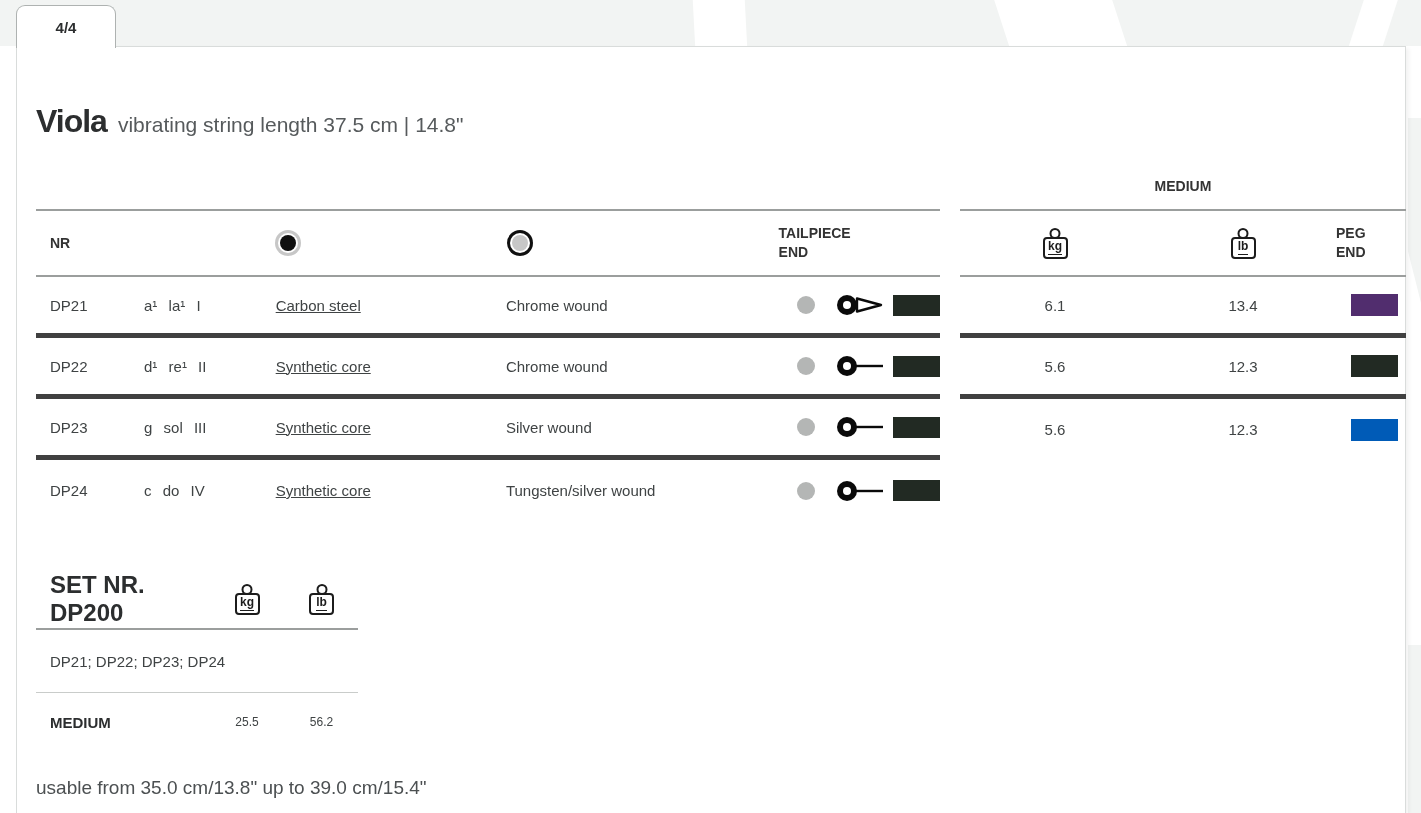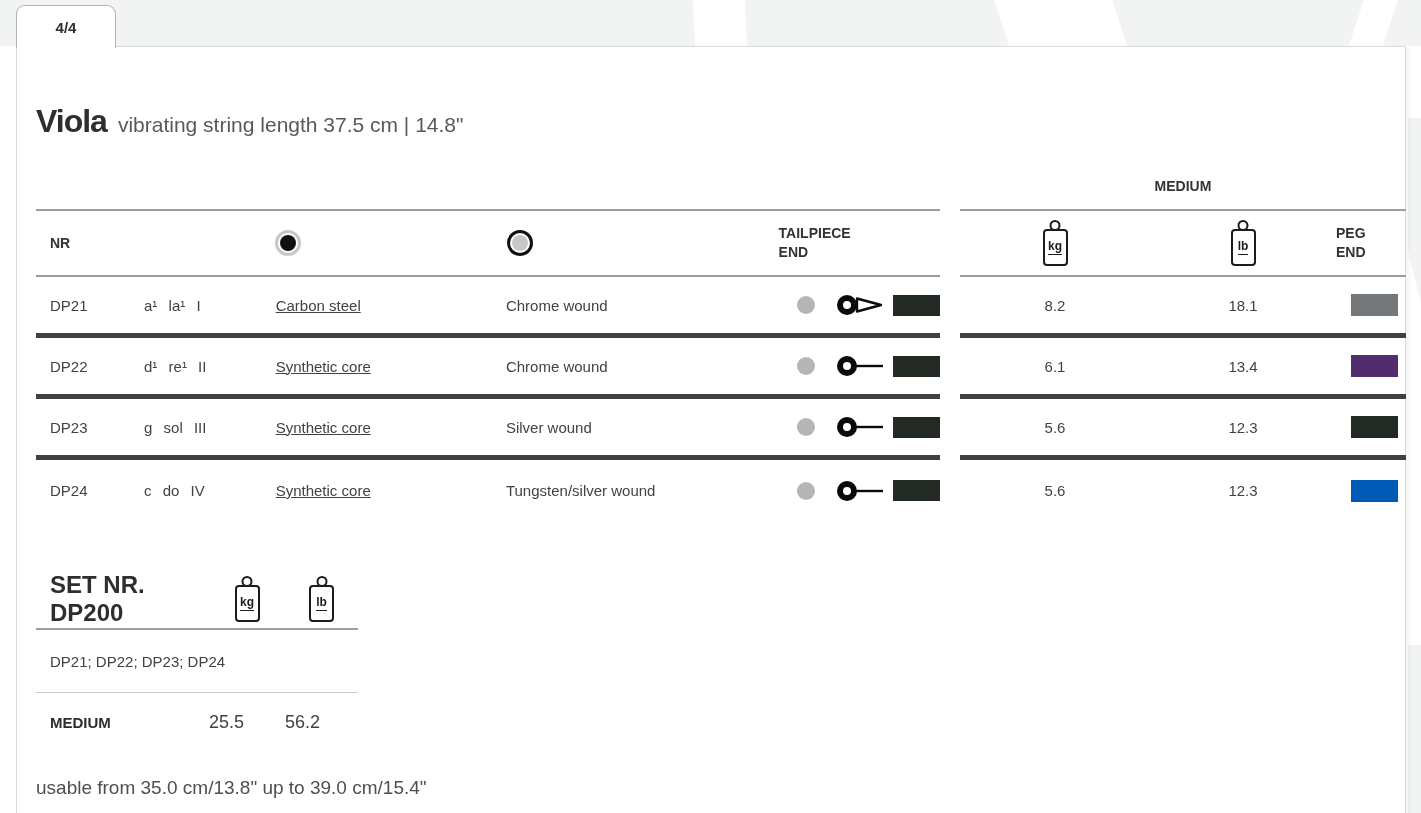--- a/index.html
+++ b/index.html
@@ -59,21 +59,21 @@
 
   
   .core-circle { width:16px; height:16px; border-radius:50%; background:#101010;
                  margin-left:2px; box-shadow:0 0 0 2px #fff, 0 0 0 5px #c7c7c7; }
   .winding-circle { width:16px; height:16px; border-radius:50%; background:#c7c7c7;
                     margin-left:2px; box-shadow:0 0 0 2px #fff, 0 0 0 5px #101010; }
   .two-line { display:flex; flex-direction:column; align-items:flex-start;
               justify-content:center; line-height:1.35; text-align:center; }
   .tailhead { width:170px; } .peghead { width:70px; }
 
-  .weight-icon { position:relative; width:25px; height:37px; border:2px solid #1c1c1c;
+  .weight-icon { position:relative; width:25px; height:22px; border:2px solid #1c1c1c;
                  border-radius:4px; background:#fff; display:flex; align-items:center;
                  justify-content:center; margin:9px auto 0; }
   .weight-icon::before { content:""; position:absolute; top:-11px; left:50%;
                  transform:translateX(-50%); width:7px; height:7px;
                  border:2.5px solid #1c1c1c; border-radius:50%; background:#fff; }
   .weight-icon span { font-size:12px; font-weight:700; color:#1c1c1c;
                  border-bottom:1.5px solid #1c1c1c; line-height:1.15; }
 
   
   .dot { width:18px; height:18px; border-radius:50%; margin-left:25px; flex:none; }
@@ -84,21 +84,21 @@
   
   .set-table { position:absolute; left:19px; top:523px; width:322px; }
   .set-head { height:60px; display:flex; align-items:center; border-bottom:2px solid #9b9e9d; }
   .set-title { width:173px; padding-left:14px; font-size:24px; font-weight:700; color:#2c2e2f; }
   .sk { width:76px; } .sl { width:73px; }
   .set-row1 { height:63px; display:flex; align-items:center;
               border-bottom:1px solid #c9ccca; }
   .set-contents { padding-left:14px; font-size:15px; }
   .set-row2 { height:58px; display:flex; align-items:center; }
   .set-gauge { width:173px; padding-left:14px; font-size:15px; font-weight:700; color:#2c2e2f; }
-  .sv { font-size:18px; text-align:left; }
+  .sv { font-size:12px; text-align:center; }
 
   .footer-note { position:absolute; left:19px; top:730px; font-size:19px;
                  font-weight:400; color:#4c5052; }
 </style>
 </head>
 <body>
 
 <div class="bg-strip">
   <div class="wshape ws1"></div>
   <div class="wshape ws2"></div>
@@ -229,27 +229,20 @@
           <span>lb</span>
         </div>
       </div>
       <div class="cell hcell peghead two-line">
         <span>PEG</span>
         <span>END</span>
       </div>
     </div>
 
     <div class="trow">
-      <div class="cell rk">8.2</div>
-      <div class="cell rl">18.1</div>
-      <div class="cell rp">
-        <span class="swatch peg-swatch" style="background: rgb(117, 120, 122);"></span>
-      </div>
-    </div>
-    <div class="trow">
       <div class="cell rk">6.1</div>
       <div class="cell rl">13.4</div>
       <div class="cell rp">
         <span class="swatch peg-swatch" style="background: rgb(81, 45, 110);"></span>
       </div>
     </div>
     <div class="trow">
       <div class="cell rk">5.6</div>
       <div class="cell rl">12.3</div>
       <div class="cell rp">

